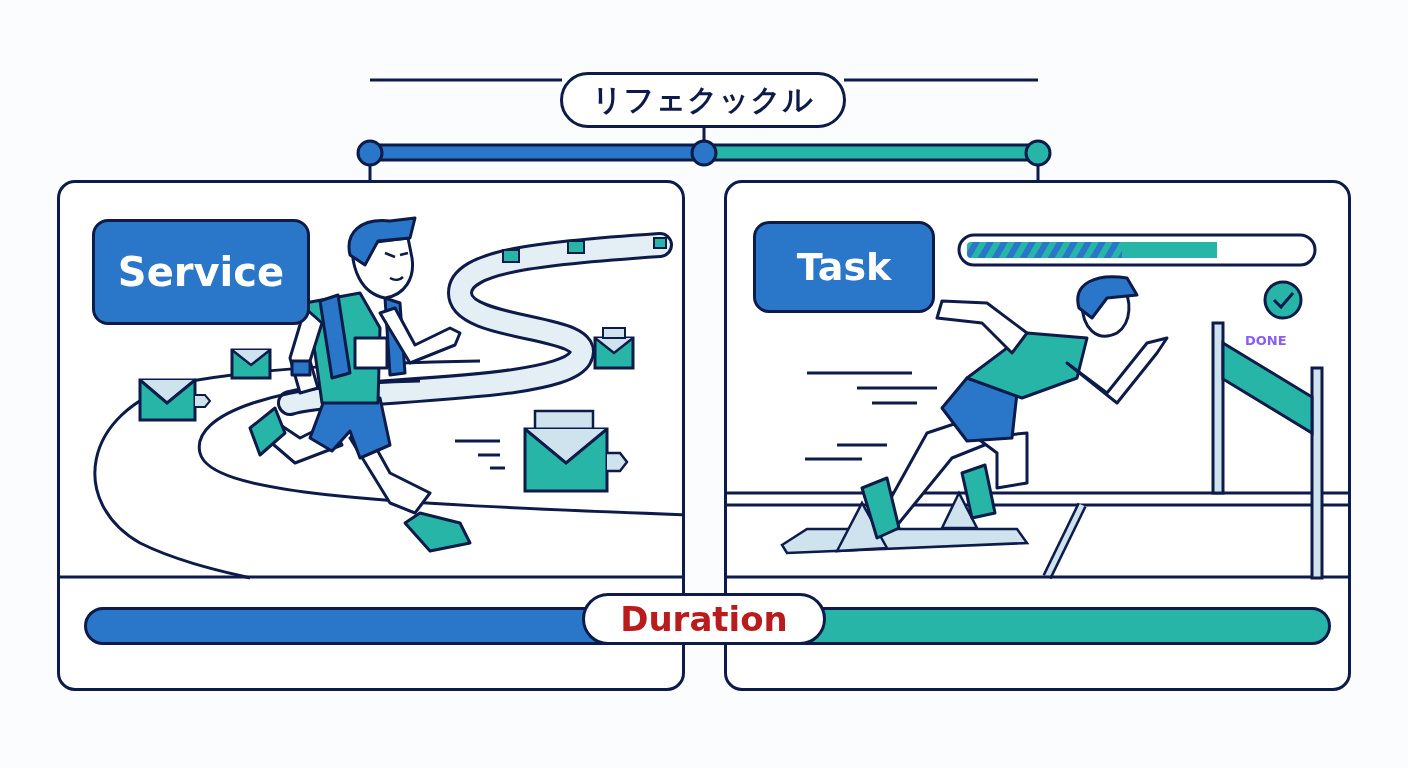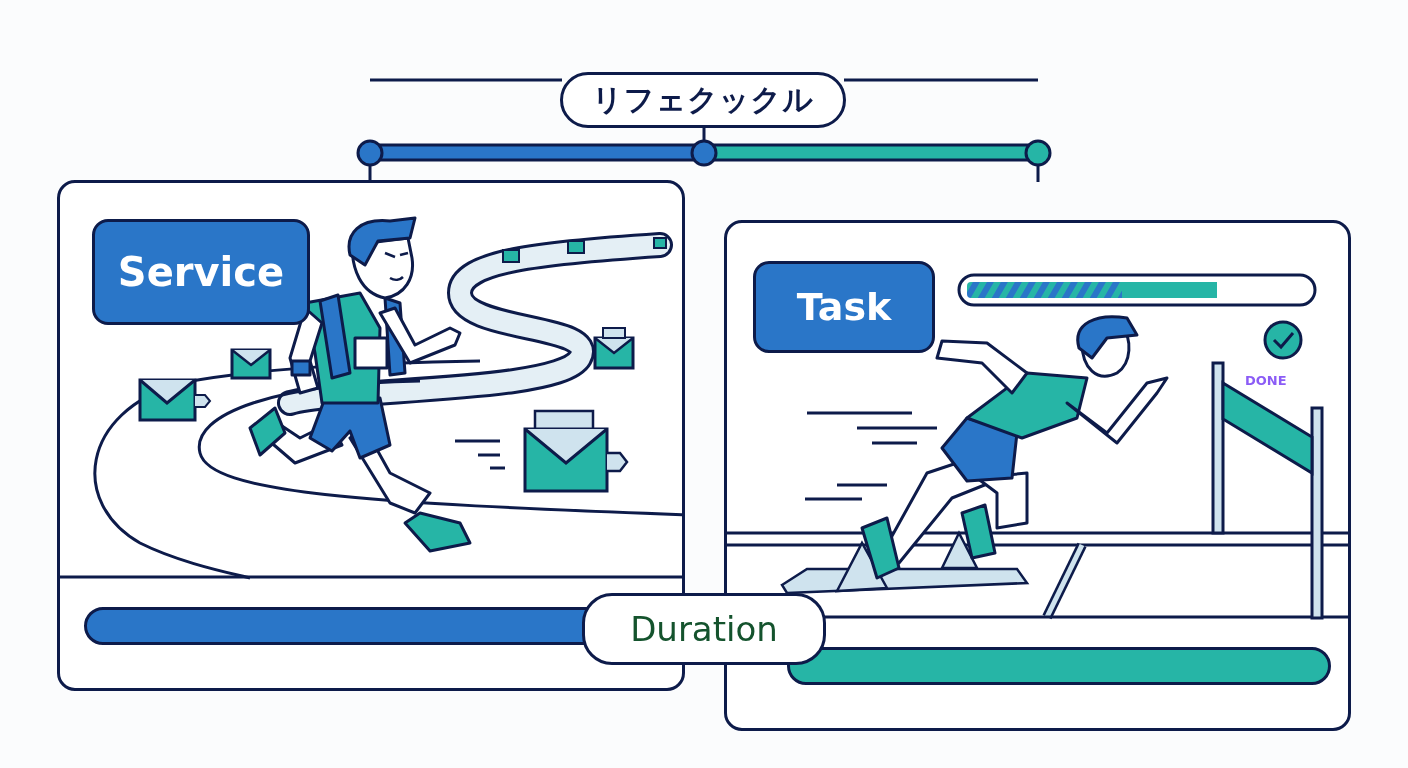--- a/index.html
+++ b/index.html
@@ -4,21 +4,21 @@
 <style>
   html,body{margin:0;padding:0;background:#fbfcfd;}
   body{width:1408px;height:768px;position:relative;overflow:hidden;font-family:"DejaVu Sans","Liberation Sans",sans-serif;}
   .abs{position:absolute;}
   .title-pill{left:560px;top:72px;width:286px;height:56px;border:3px solid #0d1b4a;border-radius:28px;background:#fff;box-sizing:border-box;display:flex;align-items:center;justify-content:center;font-size:30px;font-weight:bold;color:#0d1b4a;letter-spacing:1px;}
   .panel{top:180px;height:511px;border:3px solid #0d1b4a;border-radius:18px;background:#fff;box-sizing:border-box;overflow:hidden;}
   .label-box{background:#2a76c8;border:3px solid #0d1b4a;border-radius:16px;box-sizing:border-box;color:#fff;text-align:center;display:flex;flex-direction:column;justify-content:center;}
   .label-main{font-size:40px;font-weight:bold;line-height:44px;font-family:"DejaVu Sans",sans-serif;}
   .label-sub{font-size:25px;line-height:30px;}
   .done-text{font-size:13px;font-weight:bold;color:#8b5cf6;}
-  .duration-pill{left:582px;top:593px;width:244px;height:72px;border:3px solid #0d1b4a;border-radius:30px;background:#fff;box-sizing:border-box;display:flex;align-items:center;justify-content:center;font-size:34px;font-weight:normal;color:#14532d;z-index:5;}
+  .duration-pill{left:582px;top:593px;width:244px;height:52px;border:3px solid #0d1b4a;border-radius:30px;background:#fff;box-sizing:border-box;display:flex;align-items:center;justify-content:center;font-size:34px;font-weight:bold;color:#b91c1c;z-index:5;}
   svg{position:absolute;left:0;top:0;}
 </style>
 </head>
 <body>
 
 <svg width="1408" height="768">
   <line x1="370" y1="80" x2="562" y2="80" stroke="#0d1b4a" stroke-width="3"></line>
   <line x1="844" y1="80" x2="1038" y2="80" stroke="#0d1b4a" stroke-width="3"></line>
   <line x1="704" y1="112" x2="704" y2="152" stroke="#0d1b4a" stroke-width="3"></line>
 
@@ -101,21 +101,21 @@
     </g>
     <line x1="0" y1="394" x2="628" y2="394" stroke="#0d1b4a" stroke-width="3"></line>
   </svg>
   <div class="abs label-box" style="left:32px;top:36px;width:218px;height:106px;">
     <div class="label-main">Service</div>
   </div>
 
   <div class="abs" style="left:24px;top:424px;width:540px;height:38px;background:#2a76c8;border:3px solid #0d1b4a;border-radius:19px;box-sizing:border-box;"></div>
 </div>
 
-<div class="abs panel" style="left:724px;width:627px;margin-top:40px;">
+<div class="abs panel" style="left:724px;width:627px;">
   <svg width="627" height="511">
 
     <rect x="232" y="52" width="356" height="30" rx="15" fill="#fff" stroke="#0d1b4a" stroke-width="3"></rect>
     <defs>
       <pattern id="stripes" width="14" height="20" patternUnits="userSpaceOnUse" patternTransform="skewX(-30)">
         <rect width="14" height="20" fill="#26b5a6"></rect>
         <rect width="7" height="20" fill="#2a76c8"></rect>
       </pattern>
     </defs>
     <rect x="240" y="59" width="250" height="16" rx="4" fill="url(#stripes)"></rect>

